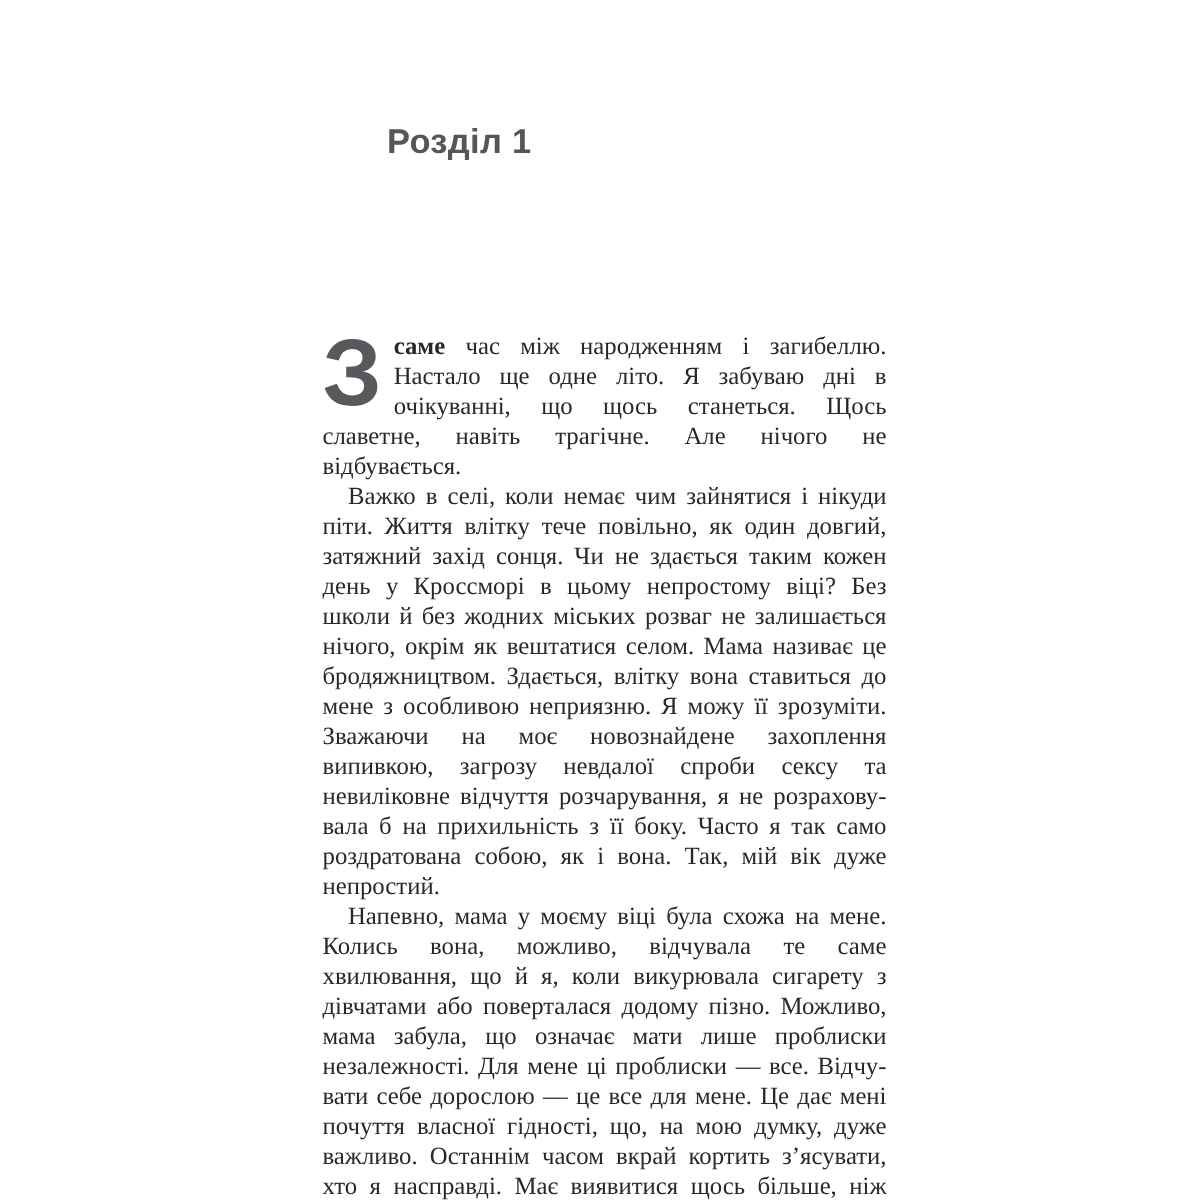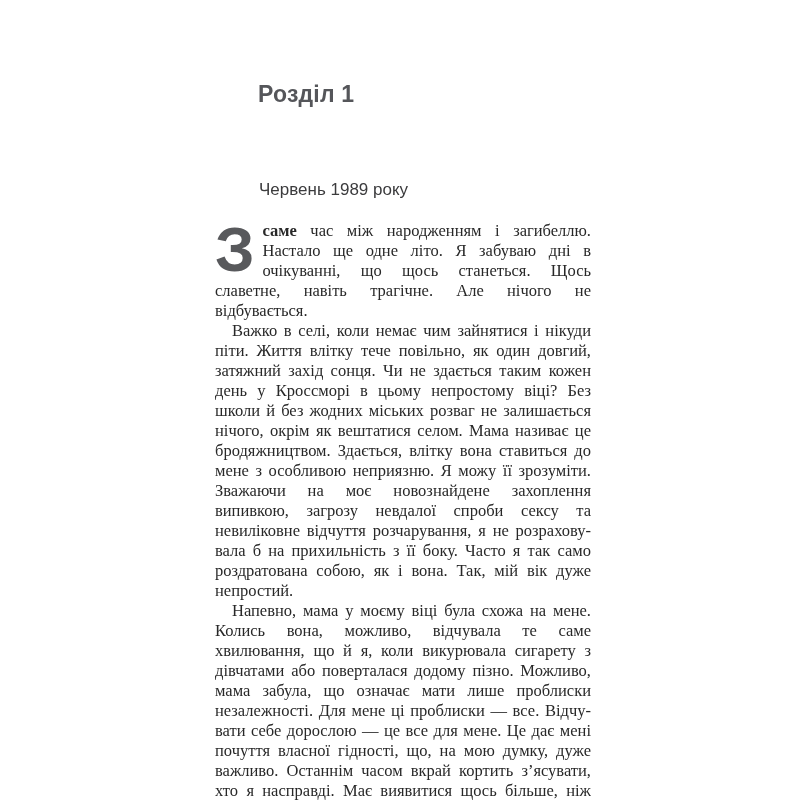--- a/index.html
+++ b/index.html
@@ -66,21 +66,20 @@
     font-weight: 700;
   }
 </style>
 </head>
 <body>
 
 <div class="page">
 
   <h1 class="chapter-title">Розділ 1</h1>
 
-  <div class="date-line">Червень 1989 року</div>
 
   <div class="text-block">
 
     <p class="opening"><span class="dropcap">З</span><span class="bold-lead">саме</span><span> час між народженням і загибеллю. Настало ще одне літо. Я забуваю дні в очікуванні, що щось ста­неться. Щось славетне, навіть трагічне. Але нічого не відбувається.</span></p>
 
     <p>Важко в селі, коли немає чим зайнятися і нікуди піти. Жит­тя влітку тече повільно, як один довгий, затяжний захід сонця. Чи не здається таким кожен день у Кроссморі в цьому непро­стому віці? Без школи й без жодних міських розваг не зали­шається нічого, окрім як вештатися селом. Мама називає це бродяжництвом. Здається, влітку вона ставиться до мене з осо­бливою неприязню. Я можу її зрозуміти. Зважаючи на моє но­вознайдене захоплення випивкою, загрозу невдалої спроби сексу та невиліковне відчуття розчарування, я не розрахову­вала б на прихильність з її боку. Часто я так само роздратова­на собою, як і вона. Так, мій вік дуже непростий.</p>
 
     <p>Напевно, мама у моєму віці була схожа на мене. Колись вона, можливо, відчувала те саме хвилювання, що й я, коли викурювала сигарету з дівчатами або поверталася додому пізно. Можливо, мама забула, що означає мати лише про­блиски незалежності. Для мене ці проблиски — все. Відчу­вати себе дорослою — це все для мене. Це дає мені почуття власної гідності, що, на мою думку, дуже важливо. Остан­нім часом вкрай кортить з’ясувати, хто я насправді. Має ви­явитися щось більше, ніж бути найкращою подругою Мар­тіна Берка чи однією з дівчат або донькою Ноланів. Я просто не впевнена, що саме.</p>
 
   </div>

